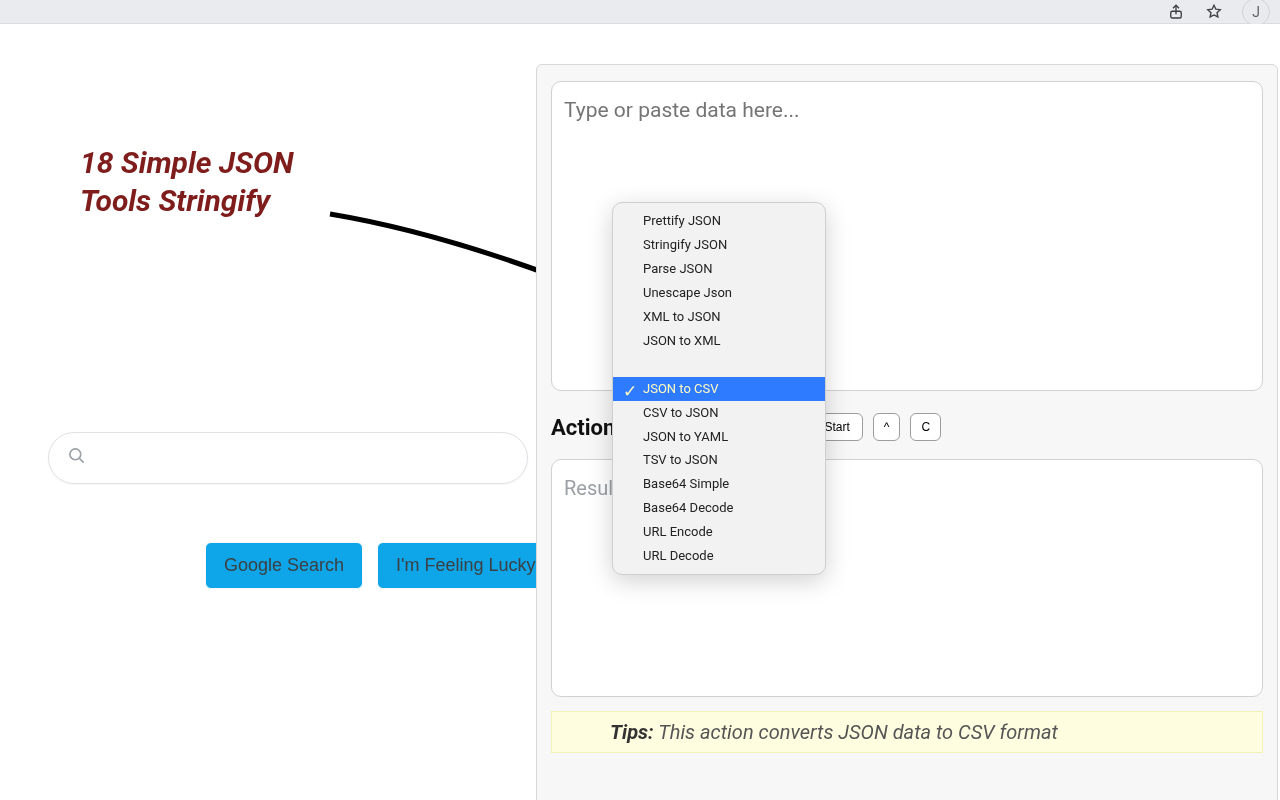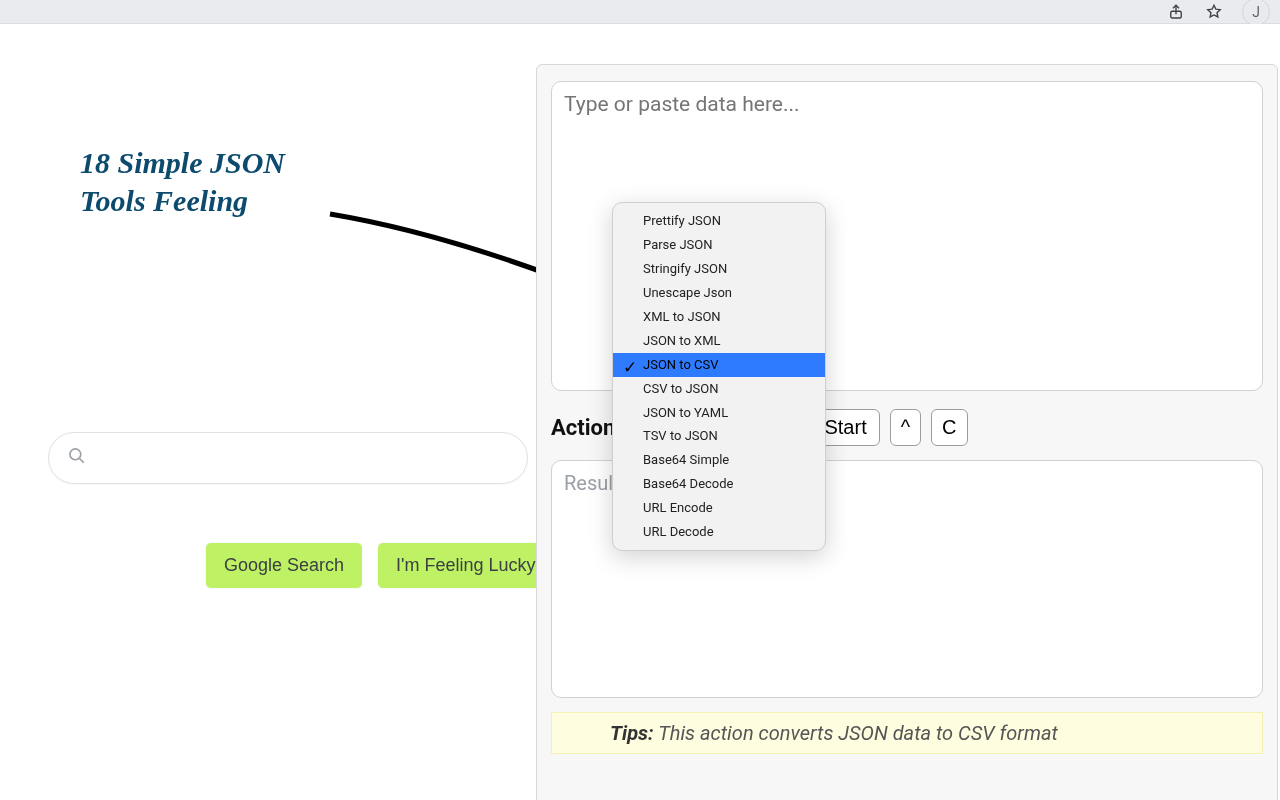--- a/index.html
+++ b/index.html
@@ -22,23 +22,22 @@
   }
 
   
   .page {
     position: absolute; left: 0; right: 0; top: 24px; bottom: 0;
     background: #fff;
   }
 
   .annotation {
     position: absolute; left: 80px; top: 120px; width: 360px;
-    font-size: 30px; font-weight: 700; font-style: italic; color:#0c4a6e;
+    font-size: 30px; font-weight: 700; font-style: italic; color:#7f1d1d;
     line-height: 1.25;
-    font-family: Liberation Serif, serif;
   }
 
   
   .arrow {
     position: absolute; left: 320px; top: 160px; width: 300px; height: 160px;
     pointer-events: none;
   }
 
   .search-wrap {
     position: absolute; left: 48px; top: 408px; width: 480px; height: 52px;
@@ -48,47 +47,47 @@
   }
   .search-wrap .mag { color:#9aa0a6; }
   .search-wrap input {
     border: none; outline: none; font-size: 18px; width: 100%;
   }
 
   .gbuttons {
     position: absolute; left: 205px; top: 518px; display: flex; gap: 14px;
   }
   .gbuttons button {
-    background: #bef264; border: 1px solid #f8f9fa; border-radius: 6px;
+    background: #0ea5e9; border: 1px solid #f8f9fa; border-radius: 6px;
     padding: 12px 18px; font-size: 18px; color:#3c4043;
   }
 
   
   .panel {
     position: absolute; right: 2px; top: 40px; width: 742px; height: 756px;
     background: #f7f7f7; border: 1px solid #d6d8db; border-radius: 6px;
     padding: 16px 14px 10px 14px;
   }
   .panel textarea, .panel .result {
     width: 100%; background: #fff; border: 1px solid #cfd1d4; border-radius: 10px;
-    font-family: inherit; font-size: 21px; color:#8a8d93; padding: 10px 12px;
+    font-family: inherit; font-size: 21px; color:#8a8d93; padding: 16px 12px;
     resize: none;
   }
   .ta-input { height: 310px; }
   .controls {
     display:flex; align-items:center; gap: 10px; margin: 14px 0;
   }
   .controls .lbl { font-weight: 700; font-size: 22px; color:#111; }
   .controls .sel-cover {
     width: 170px; height: 36px;
     
   }
   .controls button {
     background:#fff; border:1px solid #9b9da1; border-radius:6px;
-    padding: 6px 12px; font-size: 20px;
+    padding: 6px 12px; font-size: 12px;
   }
   .controls .small { padding: 6px 10px; }
   .result { height: 238px; }
   .result .ph { color:#9aa0a6; font-size:20px; }
 
   .tips {
     margin-top: 14px; background: #fffde0; border:1px solid #f5f0b3;
     padding: 8px 10px; font-size: 20px; color:#555; font-style: italic;
   }
   .tips b { color:#333;margin-left:48px; }
@@ -101,21 +100,21 @@
     background: #f2f2f2; border: 1px solid #cfcfcf; border-radius: 10px;
     box-shadow: 0 6px 24px rgba(0,0,0,0.18);
     padding: 6px 0;
     z-index: 50;
   }
   .dropdown .item {
     padding: 3px 14px 3px 30px; font-size: 13px; color:#222;
     position: relative; line-height: 1.38;
   }
   .dropdown .item.selected {
-    background: #2f7bff; color:#000000;
+    background: #2f7bff; color:#fef9c3;margin-top:24px;
   }
   .dropdown .item.selected::before {
     content: "✓"; position:absolute; left: 10px; top: 3px; font-size: 17px;
   }
   .ta-wrap { position:relative; }
 </style>
 </head>
 <body>
 
 <div class="chrome-bar">
@@ -133,21 +132,21 @@
   </span>
   <span class="avatar">
     <span>J</span>
   </span>
 </div>
 
 <div class="page">
 
   <div class="annotation">
     <span>18 Simple JSON</span><br>
-    <span>Tools Feeling</span>
+    <span>Tools Stringify</span>
   </div>
 
   <svg class="arrow" viewBox="0 0 300 160">
     <defs>
       <marker id="ah" markerWidth="14" markerHeight="14" refX="10" refY="6" orient="auto">
         <path d="M0,0 L12,6 L0,12 Z" fill="#000"></path>
       </marker>
     </defs>
     <path d="M10 30 Q 130 50 280 110" stroke="#000" stroke-width="5" fill="none" marker-end="url(#ah)"></path>
   </svg>
@@ -187,22 +186,22 @@
     </div>
 
     <div class="tips">
       <b>Tips:</b>
       <span>This action converts JSON data to CSV format</span>
     </div>
   </div>
 
   <div class="dropdown" id="dropdown">
       <div class="item">Prettify JSON</div>
+      <div class="item">Stringify JSON</div>
       <div class="item">Parse JSON</div>
-      <div class="item">Stringify JSON</div>
       <div class="item">Unescape Json</div>
       <div class="item">XML to JSON</div>
       <div class="item">JSON to XML</div>
       <div class="item selected">JSON to CSV</div>
       <div class="item">CSV to JSON</div>
       <div class="item">JSON to YAML</div>
       <div class="item">TSV to JSON</div>
       <div class="item">Base64 Simple</div>
       <div class="item">Base64 Decode</div>
       <div class="item">URL Encode</div>

